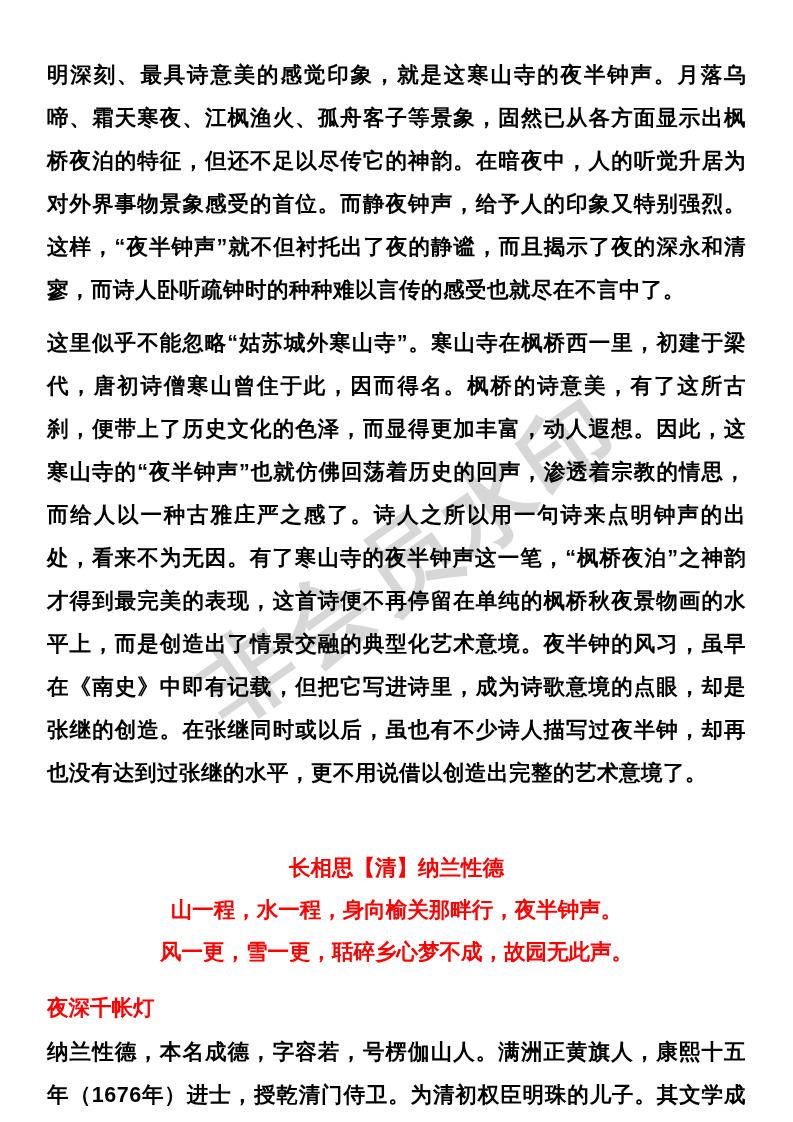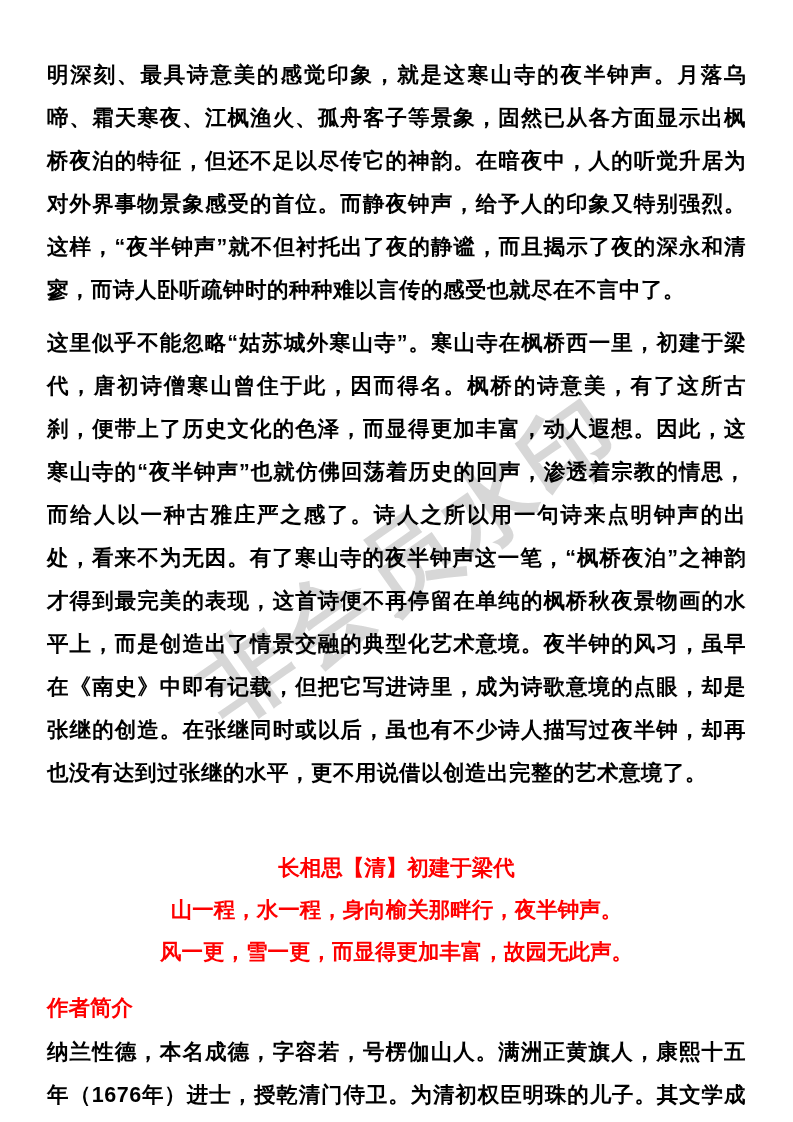--- a/index.html
+++ b/index.html
@@ -87,23 +87,23 @@
 
   <div class="watermark">非会员水印</div>
 
   <div class="content">
 
     <p class="body-para">明深刻、最具诗意美的感觉印象，就是这寒山寺的夜半钟声。月落乌啼、霜天寒夜、江枫渔火、孤舟客子等景象，固然已从各方面显示出枫桥夜泊的特征，但还不足以尽传它的神韵。在暗夜中，人的听觉升居为对外界事物景象感受的首位。而静夜钟声，给予人的印象又特别强烈。这样，“夜半钟声”就不但衬托出了夜的静谧，而且揭示了夜的深永和清寥，而诗人卧听疏钟时的种种难以言传的感受也就尽在不言中了。</p>
 
     <p class="body-para">这里似乎不能忽略“姑苏城外寒山寺”。寒山寺在枫桥西一里，初建于梁代，唐初诗僧寒山曾住于此，因而得名。枫桥的诗意美，有了这所古刹，便带上了历史文化的色泽，而显得更加丰富，动人遐想。因此，这寒山寺的“夜半钟声”也就仿佛回荡着历史的回声，渗透着宗教的情思，而给人以一种古雅庄严之感了。诗人之所以用一句诗来点明钟声的出处，看来不为无因。有了寒山寺的夜半钟声这一笔，“枫桥夜泊”之神韵才得到最完美的表现，这首诗便不再停留在单纯的枫桥秋夜景物画的水平上，而是创造出了情景交融的典型化艺术意境。夜半钟的风习，虽早在《南史》中即有记载，但把它写进诗里，成为诗歌意境的点眼，却是张继的创造。在张继同时或以后，虽也有不少诗人描写过夜半钟，却再也没有达到过张继的水平，更不用说借以创造出完整的艺术意境了。</p>
 
     <div class="poem-block">
-      <div class="poem-title">长相思【清】初建于梁代</div>
+      <div class="poem-title">长相思【清】纳兰性德</div>
       <div class="poem-line">山一程，水一程，身向榆关那畔行，夜半钟声。</div>
-      <div class="poem-line">风一更，雪一更，而显得更加丰富，故园无此声。</div>
+      <div class="poem-line">风一更，雪一更，聒碎乡心梦不成，故园无此声。</div>
     </div>
 
-    <div class="author-heading">作者简介</div>
+    <div class="author-heading">夜深千帐灯</div>
 
     <p class="author-para">纳兰性德，本名成德，字容若，号楞伽山人。满洲正黄旗人，康熙十五年（1676年）进士，授乾清门侍卫。为清初权臣明珠的儿子。其文学成就以词为最，</p>
 
   </div>
 </div>
 
 </body></html>

